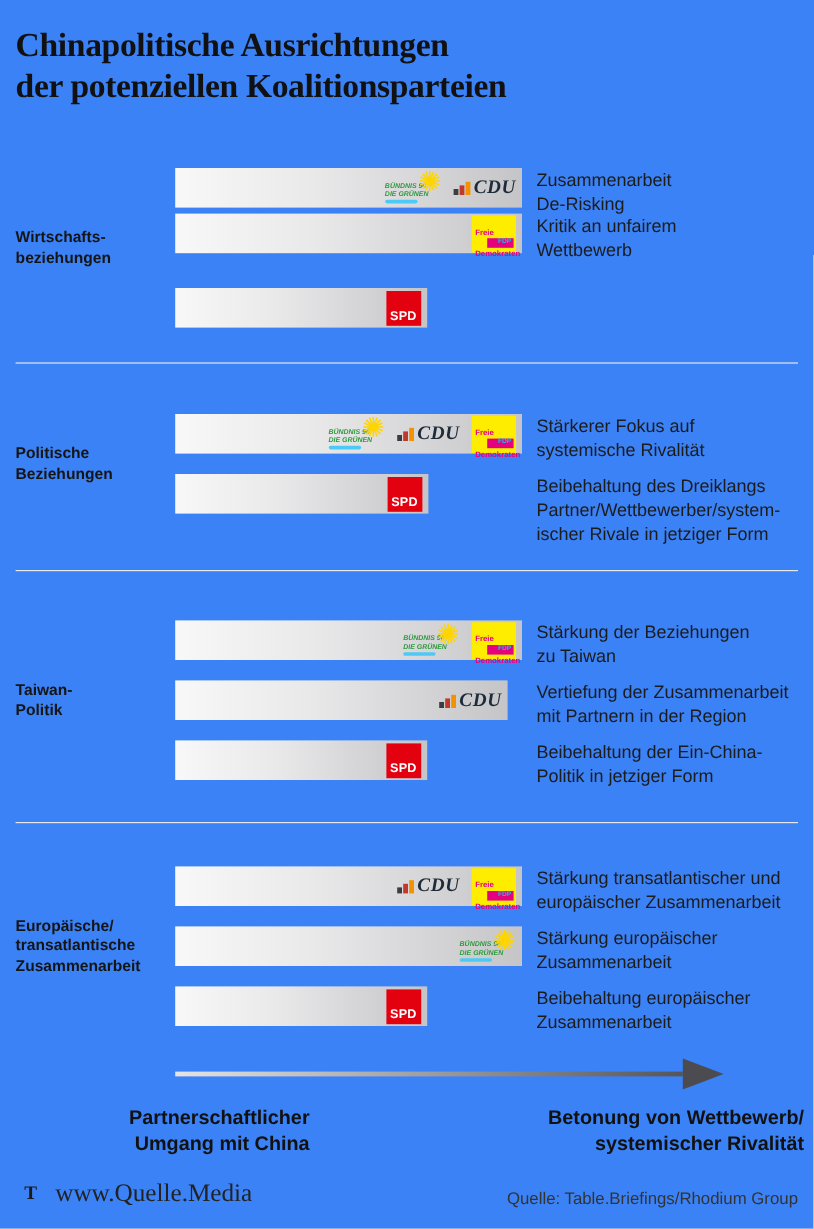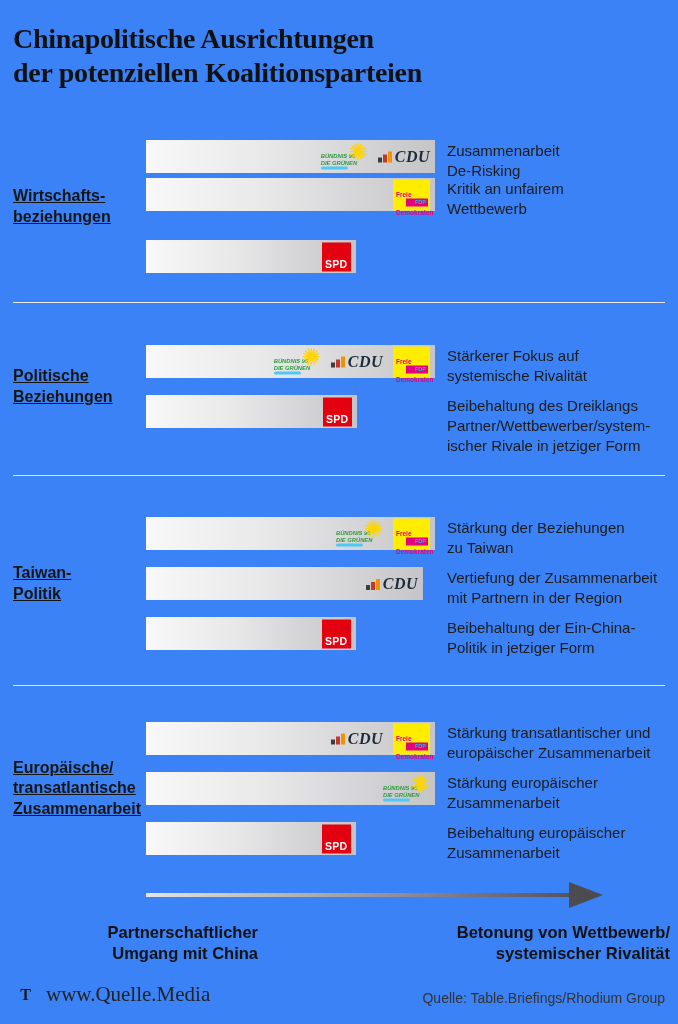--- a/index.html
+++ b/index.html
@@ -23,22 +23,22 @@
   
   .section { position:absolute; left:13px; width:652px; }
   .sec-0 { top:140px; height:133px; }
   .sec-1 { top:345px; height:83px;  }
   .sec-2 { top:517px; height:133px; }
   .sec-3 { top:722px; height:133px; }
 
   .section-label {
     position:absolute; left:0; top:0; bottom:0; width:133px;
     display:flex; align-items:center;
-    font-weight:bold; font-size:16px; line-height:1.28;
-    white-space:pre-line; color:#151515;text-decoration:underline;
+    font-weight:bold; font-size:13px; line-height:1.28;
+    white-space:pre-line; color:#151515;
   }
   .rows { position:absolute; left:133px; right:0; top:0; bottom:0; }
   .row  { position:absolute; left:0; right:0; height:33px; }
   .bar  {
     position:absolute; left:0; top:0; height:33px;
     background:linear-gradient(90deg, #f8f8f8 0%, #e9e9ea 40%, #c5c5c8 100%);
   }
   .logos {
     position:absolute; right:5px; top:50%; transform:translateY(-50%);
     display:flex; align-items:center; gap:10px;

